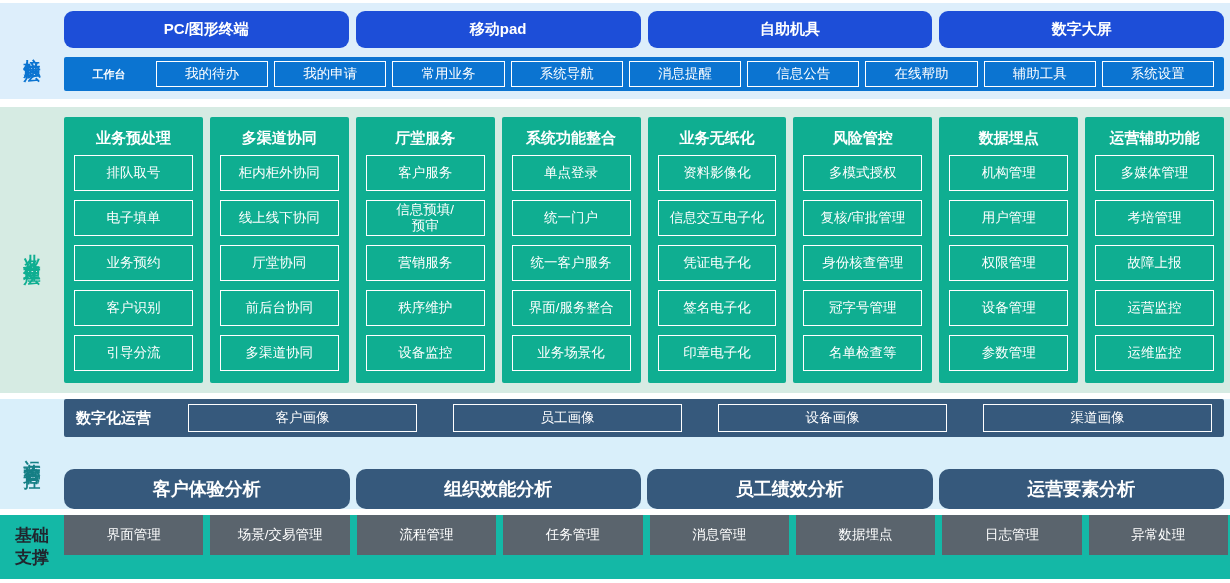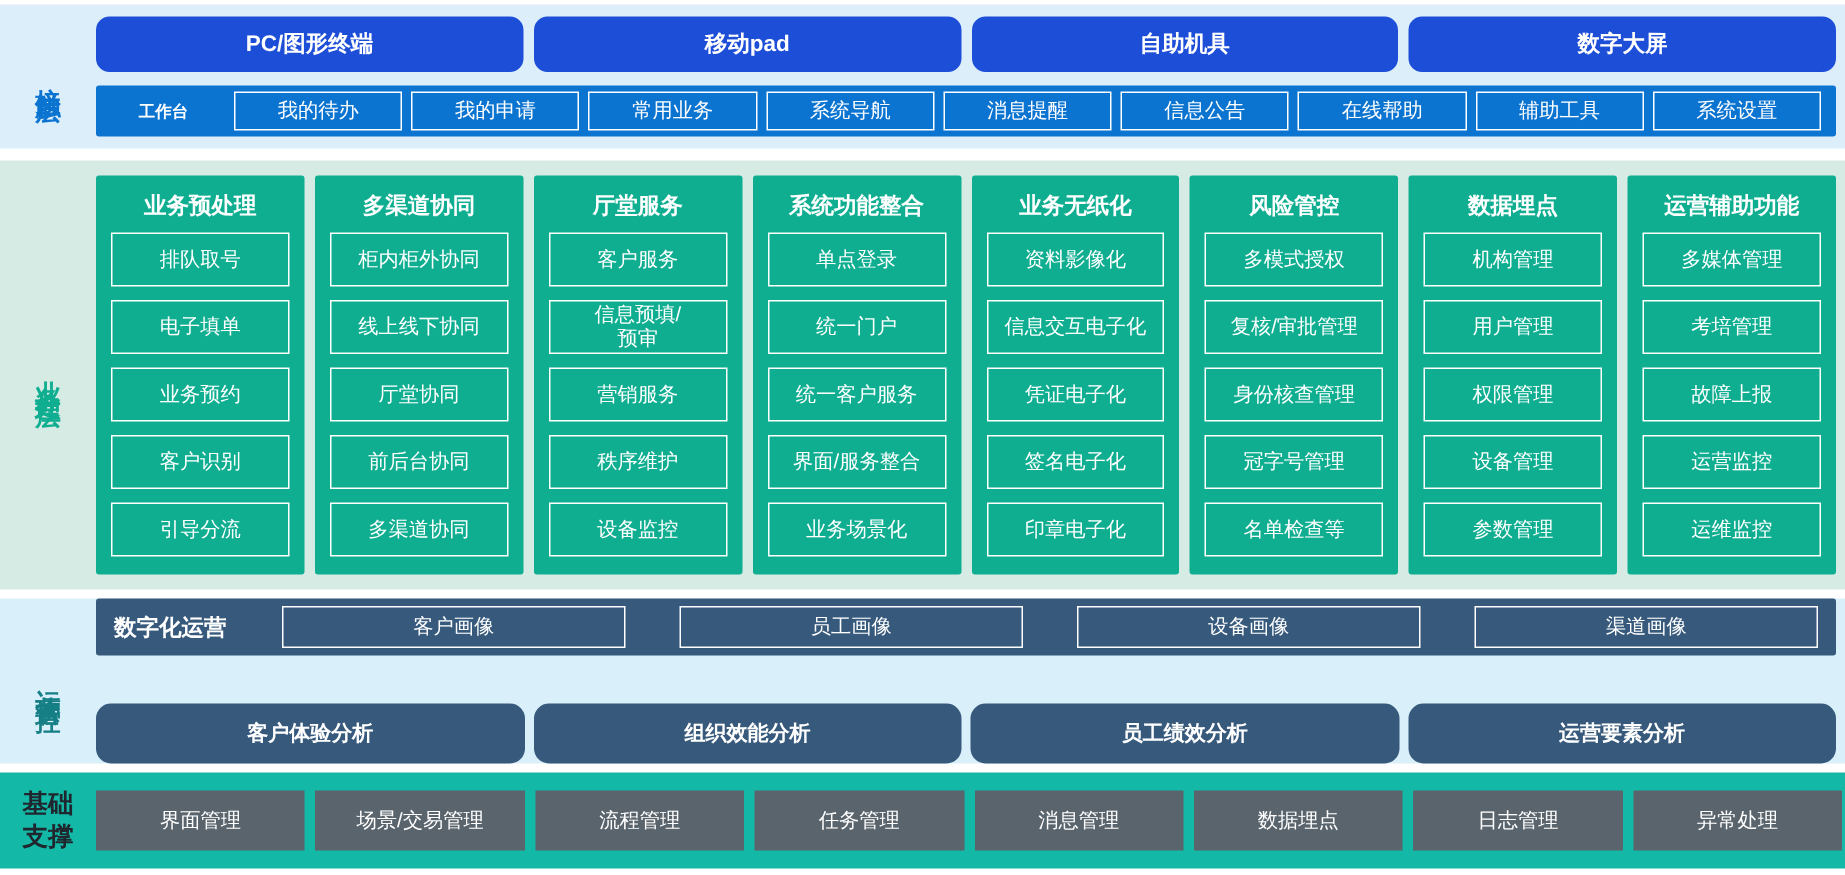--- a/index.html
+++ b/index.html
@@ -44,28 +44,28 @@
   .band-operation{background:#d9effa;height:110px;margin-top:6px;}
   .band-operation .v-label{color:#157f85;font-size:17px;}
   .operation-content{flex:1;display:flex;flex-direction:column;justify-content:space-between;gap:9px;padding-right:6px;font-family:Liberation Serif, serif;}
   .ops-bar{height:38px;background:#36597c;border-radius:2px;display:flex;align-items:center;
     gap:18px;padding:0 12px;}
   .ops-label{color:#fff;font-weight:bold;font-size:15px;flex:none;width:94px;}
   .ops-items{flex:1;display:flex;gap:36px;}
   .ops-item{flex:1;height:26px;border:1px solid #fff;color:#fff;font-size:13.5px;
     display:flex;align-items:center;justify-content:center;}
   .analysis-row{display:flex;gap:6px;height:40px;}
-  .analysis-btn{flex:1;background:#36597c;border-radius:10px;color:#fff;font-weight:bold;font-size:14px;
+  .analysis-btn{flex:1;background:#36597c;border-radius:10px;color:#fff;font-weight:bold;font-size:18px;
     display:flex;align-items:center;justify-content:center;}
 
   
   .band-foundation{background:#14b8a6;height:64px;margin-top:6px;}
   .foundation-label{font-weight:bold;font-size:17px;color:#20262e;width:2.15em;line-height:1.3;
     text-align:center;word-break:break-all;}
-  .foundation-items{flex:1;display:flex;gap:7px;align-items:center;padding-right:2px;}
+  .foundation-items{flex:1;display:flex;gap:7px;align-items:flex-start;padding-right:2px;}
   .foundation-item{flex:1;height:40px;background:#5a646d;color:#fff;font-size:13.5px;
     display:flex;align-items:center;justify-content:center;}
 </style>
 </head>
 <body>
 
 <section class="band band-contact">
   <div class="label-col">
     <div class="v-label">接触层</div>
   </div>

